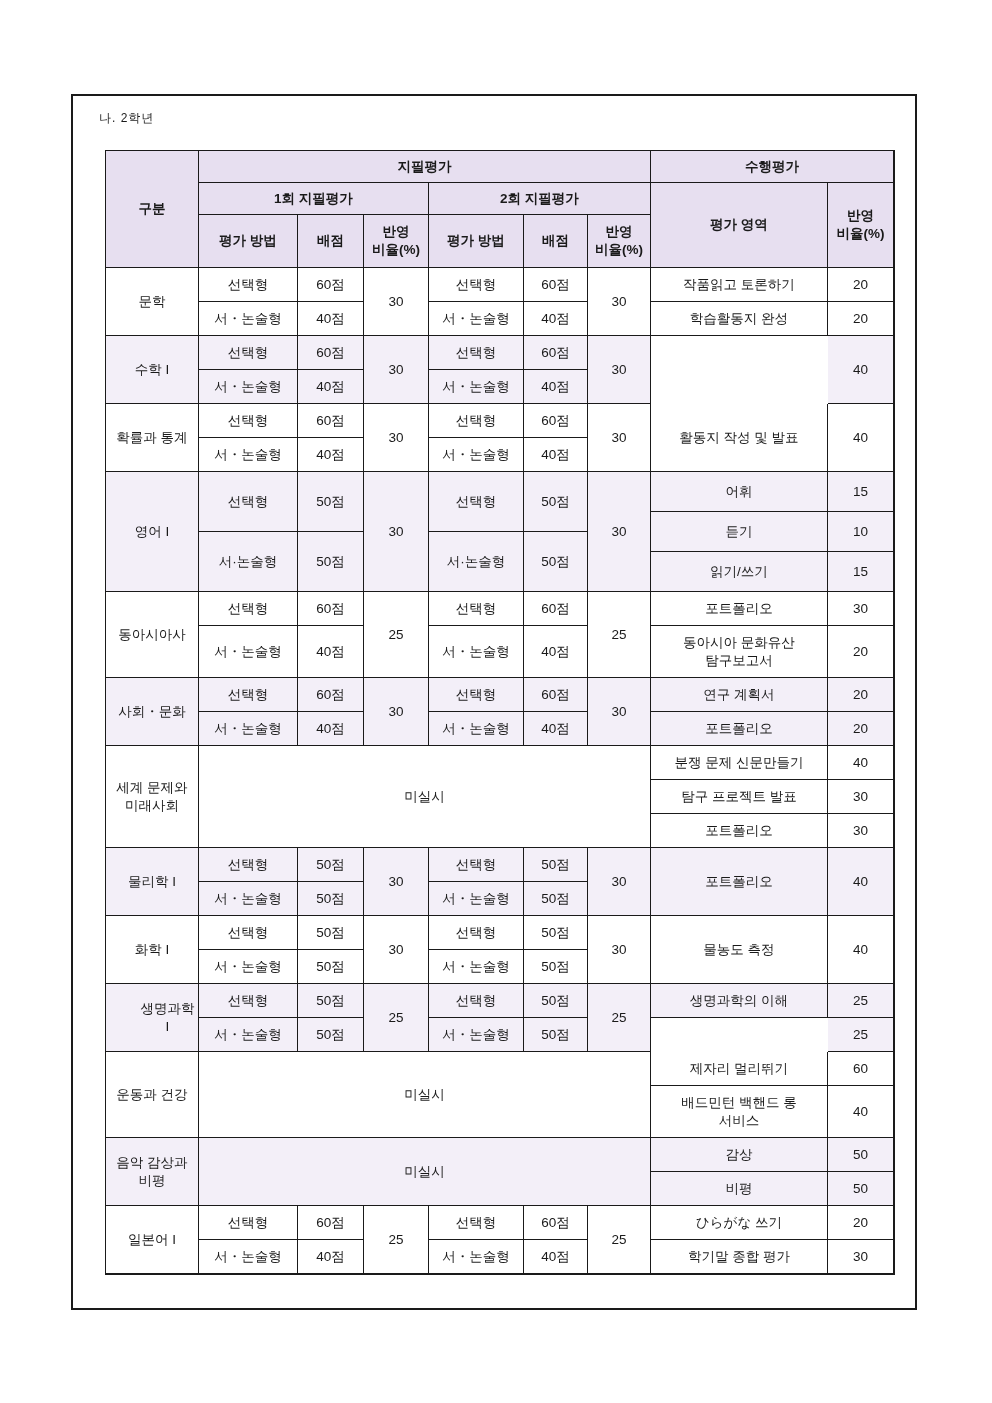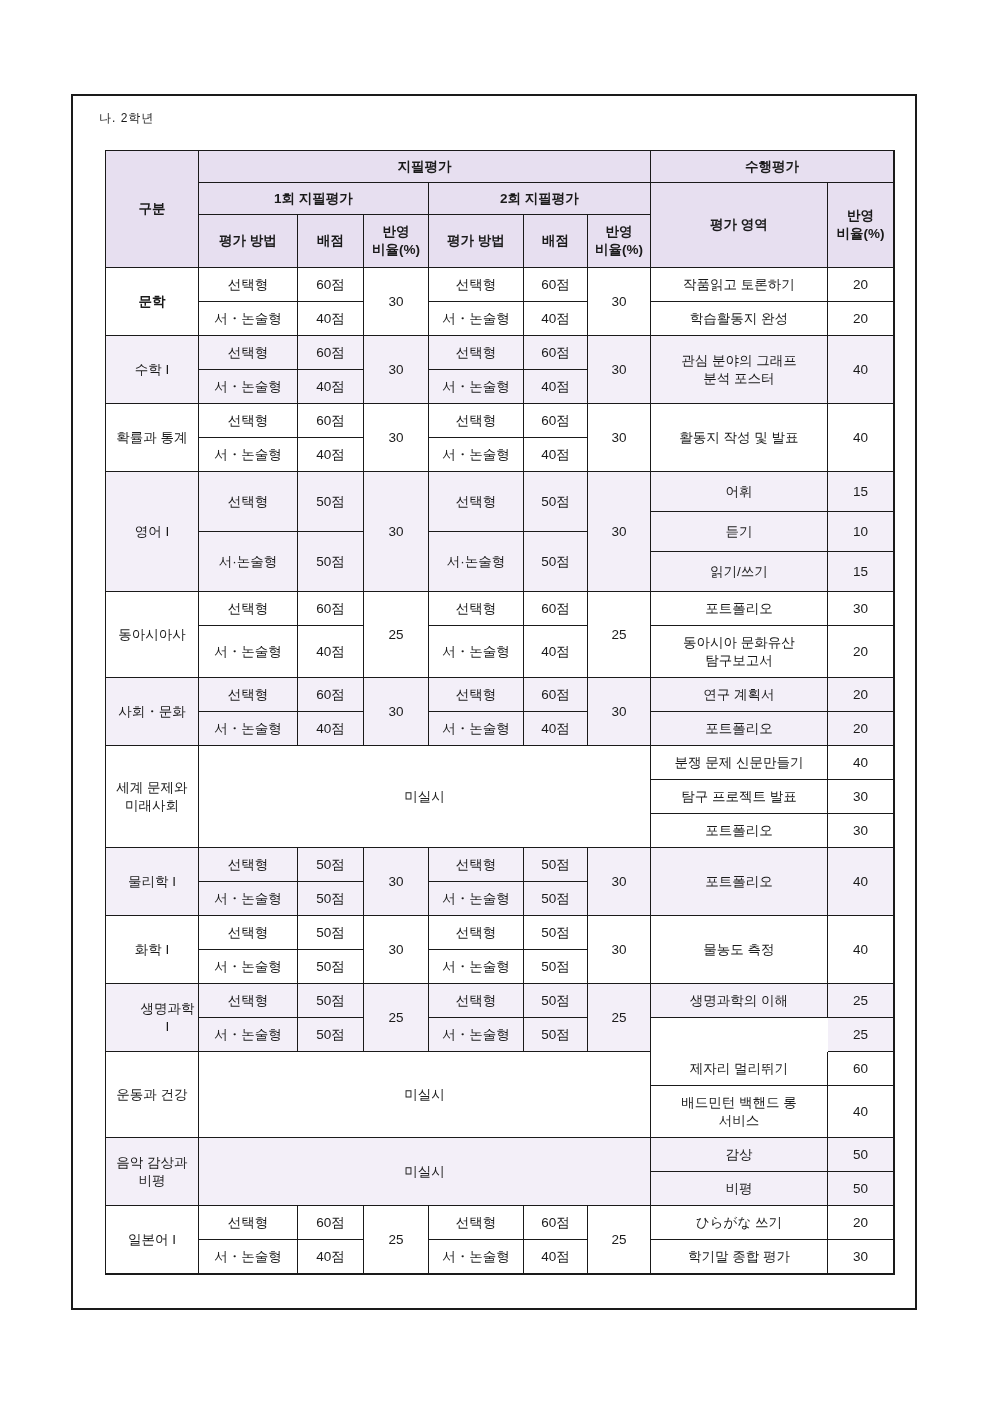--- a/index.html
+++ b/index.html
@@ -51,21 +51,21 @@
       <div class="cell th" style="grid-area: 2 / 9 / span 2 / span 1;">반영
 비율(%)</div>
       <div class="cell th" style="grid-area: 3 / 2 / span 1 / span 1;">평가 방법</div>
       <div class="cell th" style="grid-area: 3 / 3 / span 1 / span 1;">배점</div>
       <div class="cell th" style="grid-area: 3 / 4 / span 1 / span 1;">반영
 비율(%)</div>
       <div class="cell th" style="grid-area: 3 / 5 / span 1 / span 1;">평가 방법</div>
       <div class="cell th" style="grid-area: 3 / 6 / span 1 / span 1;">배점</div>
       <div class="cell th" style="grid-area: 3 / 7 / span 1 / span 1;">반영
 비율(%)</div>
-      <div class="cell plain" style="grid-area: 4 / 1 / span 2 / span 1; font-weight: bold;">문학</div>
+      <div class="cell plain" style="grid-area: 4 / 1 / span 2 / span 1;">문학</div>
       <div class="cell plain" style="grid-area: 4 / 2 / span 1 / span 1;">선택형</div>
       <div class="cell plain" style="grid-area: 4 / 3 / span 1 / span 1;">60점</div>
       <div class="cell plain" style="grid-area: 5 / 2 / span 1 / span 1;">서・논술형</div>
       <div class="cell plain" style="grid-area: 5 / 3 / span 1 / span 1;">40점</div>
       <div class="cell plain" style="grid-area: 4 / 4 / span 2 / span 1;">30</div>
       <div class="cell plain" style="grid-area: 4 / 5 / span 1 / span 1;">선택형</div>
       <div class="cell plain" style="grid-area: 4 / 6 / span 1 / span 1;">60점</div>
       <div class="cell plain" style="grid-area: 5 / 5 / span 1 / span 1;">서・논술형</div>
       <div class="cell plain" style="grid-area: 5 / 6 / span 1 / span 1;">40점</div>
       <div class="cell plain" style="grid-area: 4 / 7 / span 2 / span 1;">30</div>
@@ -77,22 +77,20 @@
       <div class="cell tint" style="grid-area: 6 / 2 / span 1 / span 1;">선택형</div>
       <div class="cell tint" style="grid-area: 6 / 3 / span 1 / span 1;">60점</div>
       <div class="cell tint" style="grid-area: 7 / 2 / span 1 / span 1;">서・논술형</div>
       <div class="cell tint" style="grid-area: 7 / 3 / span 1 / span 1;">40점</div>
       <div class="cell tint" style="grid-area: 6 / 4 / span 2 / span 1;">30</div>
       <div class="cell tint" style="grid-area: 6 / 5 / span 1 / span 1;">선택형</div>
       <div class="cell tint" style="grid-area: 6 / 6 / span 1 / span 1;">60점</div>
       <div class="cell tint" style="grid-area: 7 / 5 / span 1 / span 1;">서・논술형</div>
       <div class="cell tint" style="grid-area: 7 / 6 / span 1 / span 1;">40점</div>
       <div class="cell tint" style="grid-area: 6 / 7 / span 2 / span 1;">30</div>
-      <div class="cell tint" style="grid-area: 6 / 8 / span 2 / span 1;">관심 분야의 그래프
-분석 포스터</div>
       <div class="cell tint" style="grid-area: 6 / 9 / span 2 / span 1;">40</div>
       <div class="cell plain" style="grid-area: 8 / 1 / span 2 / span 1;">확률과 통계</div>
       <div class="cell plain" style="grid-area: 8 / 2 / span 1 / span 1;">선택형</div>
       <div class="cell plain" style="grid-area: 8 / 3 / span 1 / span 1;">60점</div>
       <div class="cell plain" style="grid-area: 9 / 2 / span 1 / span 1;">서・논술형</div>
       <div class="cell plain" style="grid-area: 9 / 3 / span 1 / span 1;">40점</div>
       <div class="cell plain" style="grid-area: 8 / 4 / span 2 / span 1;">30</div>
       <div class="cell plain" style="grid-area: 8 / 5 / span 1 / span 1;">선택형</div>
       <div class="cell plain" style="grid-area: 8 / 6 / span 1 / span 1;">60점</div>
       <div class="cell plain" style="grid-area: 9 / 5 / span 1 / span 1;">서・논술형</div>

